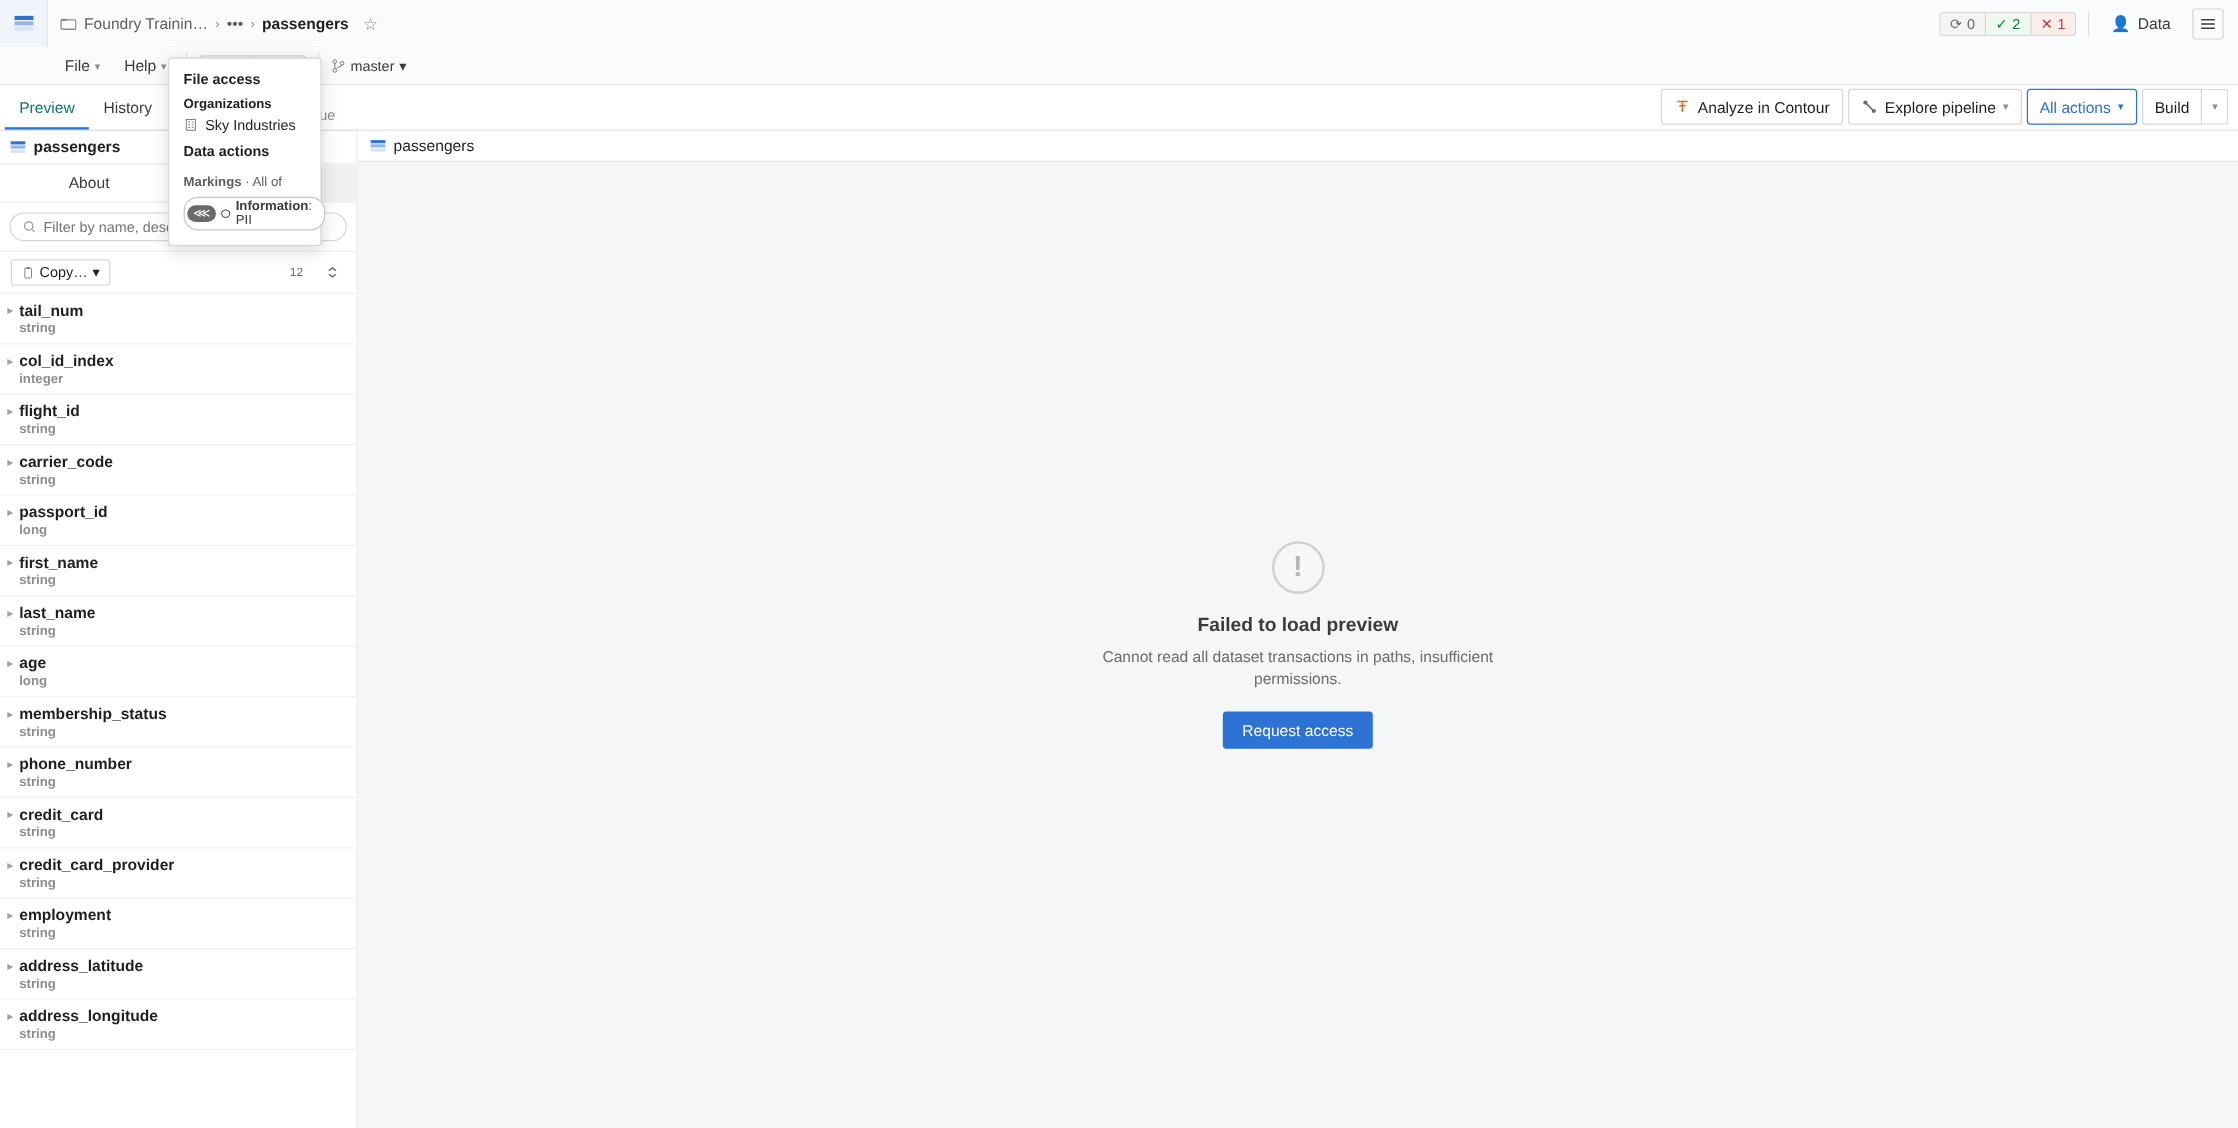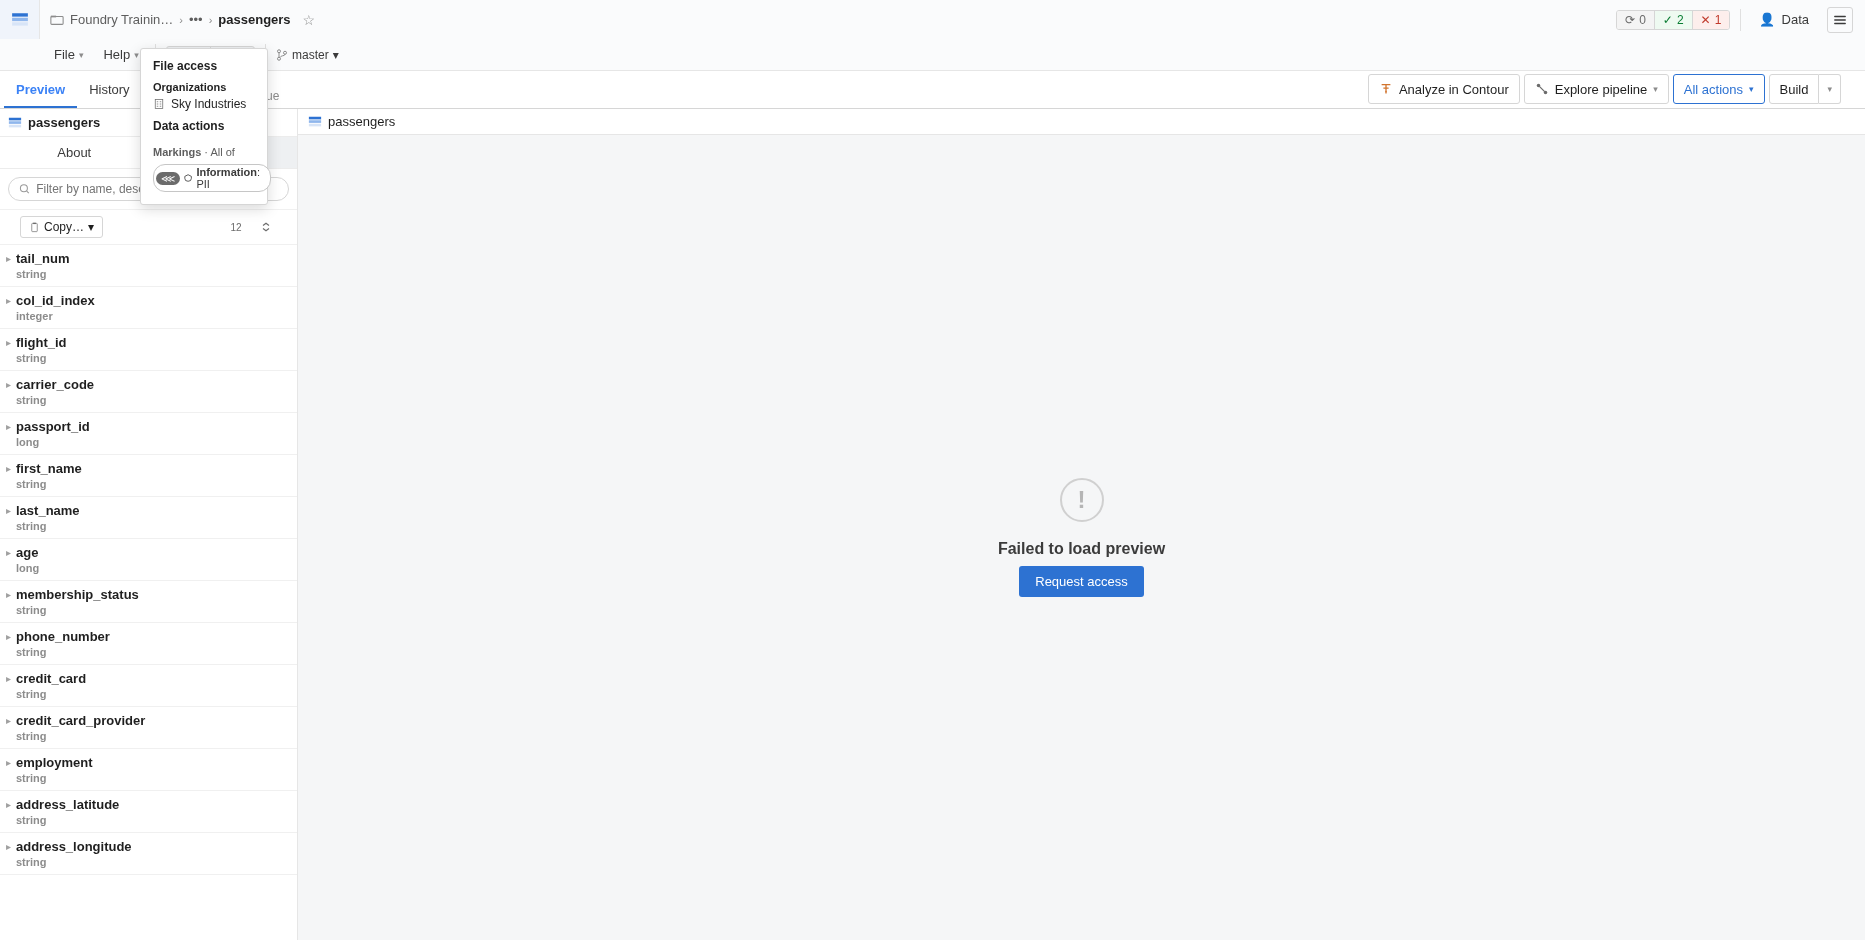--- a/index.html
+++ b/index.html
@@ -35,43 +35,43 @@
 .menu-item .caret { font-size:9px; color:#8c8c8c; }
 .menubar .sep { margin:0 2px; }
 .badge-pair { display:flex; align-items:center; border:1px solid #d6d6d6; border-radius:3px; overflow:hidden; background:#eef0f2; }
 .badge-pair span { display:flex; align-items:center; gap:3px; padding:1px 6px; font-size:11px; color:#3b3b3b; }
 .badge-pair span + span { border-left:1px solid #d6d6d6; }
 .branch { display:flex; align-items:center; gap:4px; color:#3b3b3b; cursor:pointer; font-size:12px; }
 
 
 .tabbar { display:flex; align-items:flex-end; height:38px; border-bottom:1px solid #d6d6d6; background:#fff; padding:0 4px; }
 .tab { padding:10px 12px 9px; color:#3b3b3b; font-size:13px; cursor:pointer; border-bottom:2px solid transparent; }
-.tab.active { color:#3b82f6; border-bottom-color:#2d72d2; font-weight:700; }
+.tab.active { color:#0f766e; border-bottom-color:#2d72d2; font-weight:400; }
 .tabbar-spacer { flex:1; }
 .action-btn { display:flex; align-items:center; gap:6px; height:30px; padding:0 10px; margin:0 4px 4px 0; border:1px solid #d6d6d6; border-radius:3px; background:#fff; cursor:pointer; font-size:13px; color:#1f1f1f; }
 .action-btn.blue-text { color:#2d72d2; border-color:#2d72d2; }
 .action-btn .caret { font-size:9px; color:#8c8c8c; }
 .action-btn.blue-text .caret { color:#2d72d2; }
-.btn-split { display:flex; margin:0 20px 4px 0; }
+.btn-split { display:flex; margin:0 4px 4px 0; }
 .btn-split .action-btn { margin:0; border-radius:3px 0 0 3px; }
 .btn-split .action-btn.caret-only { border-left:none; border-radius:0 3px 3px 0; padding:0 8px; }
 
 
 .main { flex:1; display:flex; min-height:0; }
 .sidebar { width:298px; flex-shrink:0; border-right:1px solid #e6e6e6; display:flex; flex-direction:column; background:#fff; }
 .side-header { display:flex; align-items:center; gap:6px; padding:6px 8px; border-bottom:1px solid #ececec; }
 .dataset-icon { width:14px; height:14px; }
 .side-title { font-weight:600; color:#1f1f1f; }
 .side-tabs { display:flex; border-bottom:1px solid #ececec; }
 .side-tab { flex:1; text-align:center; padding:8px 0; font-size:13px; color:#3b3b3b; cursor:pointer; }
 .side-tab.active { background:#eef0f2; }
 .search-row { padding:8px; border-bottom:1px solid #f0f0f0; }
 .search { display:flex; align-items:center; gap:6px; border:1px solid #d6d6d6; border-radius:14px; padding:4px 10px; color:#9a9a9a; }
 .search input { border:none; outline:none; width:100%; font-size:12px; color:#333; background:transparent; }
-.tool-row { display:flex; align-items:center; padding:6px 20px; gap:8px; border-bottom:1px solid #f0f0f0; }
+.tool-row { display:flex; align-items:center; padding:6px 9px; gap:8px; border-bottom:1px solid #f0f0f0; }
 .select { display:flex; align-items:center; gap:4px; border:1px solid #d6d6d6; border-radius:3px; padding:3px 8px; font-size:12px; background:#fff; cursor:pointer; }
 .tool-row .spacer { flex:1; }
 .tiny-btn { width:22px; height:22px; display:flex; align-items:center; justify-content:center; color:#6b6b6b; cursor:pointer; font-size:11px; }
 .col-list { flex:1; overflow-y:auto; }
 .col-item { padding:6px 10px 6px 6px; border-bottom:1px solid #f0f0f0; cursor:pointer; }
 .col-item .name-row { display:flex; align-items:center; gap:2px; }
 .col-item .expand { color:#a0a0a0; font-size:10px; width:8px; }
 .col-item .cname { font-weight:600; font-size:13px; color:#1f1f1f; }
 .col-item .ctype { font-size:11px; color:#8c8c8c; margin-left:10px; margin-top:2px;font-weight:bold; }
 
@@ -375,20 +375,21 @@
             <rect x="1" y="2" width="14" height="3" fill="#2d72d2"></rect>
             <rect x="1" y="6" width="14" height="3" fill="#8fb6ec"></rect>
             <rect x="1" y="10" width="14" height="3" fill="#d7e4f7"></rect>
           </svg>
         <span>passengers</span>
       </div>
       <div class="empty-area">
         <div class="empty-box">
           <div class="empty-icon">!</div>
           <div class="empty-title">Failed to load preview</div>
+          <div class="empty-desc">Cannot read all dataset transactions in paths, insufficient permissions.</div>
           <button class="primary-btn">Request access</button>
         </div>
       </div>
     </div>
   </div>
 </div>
 
 <span class="issue-bg">ssue</span>
 
 <div class="popover">

